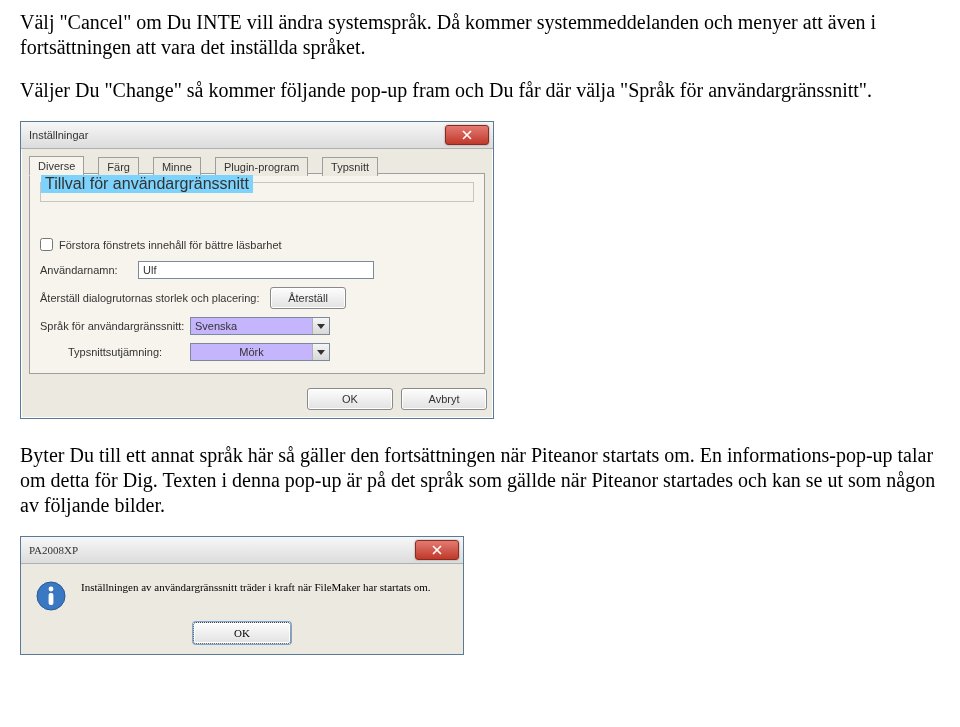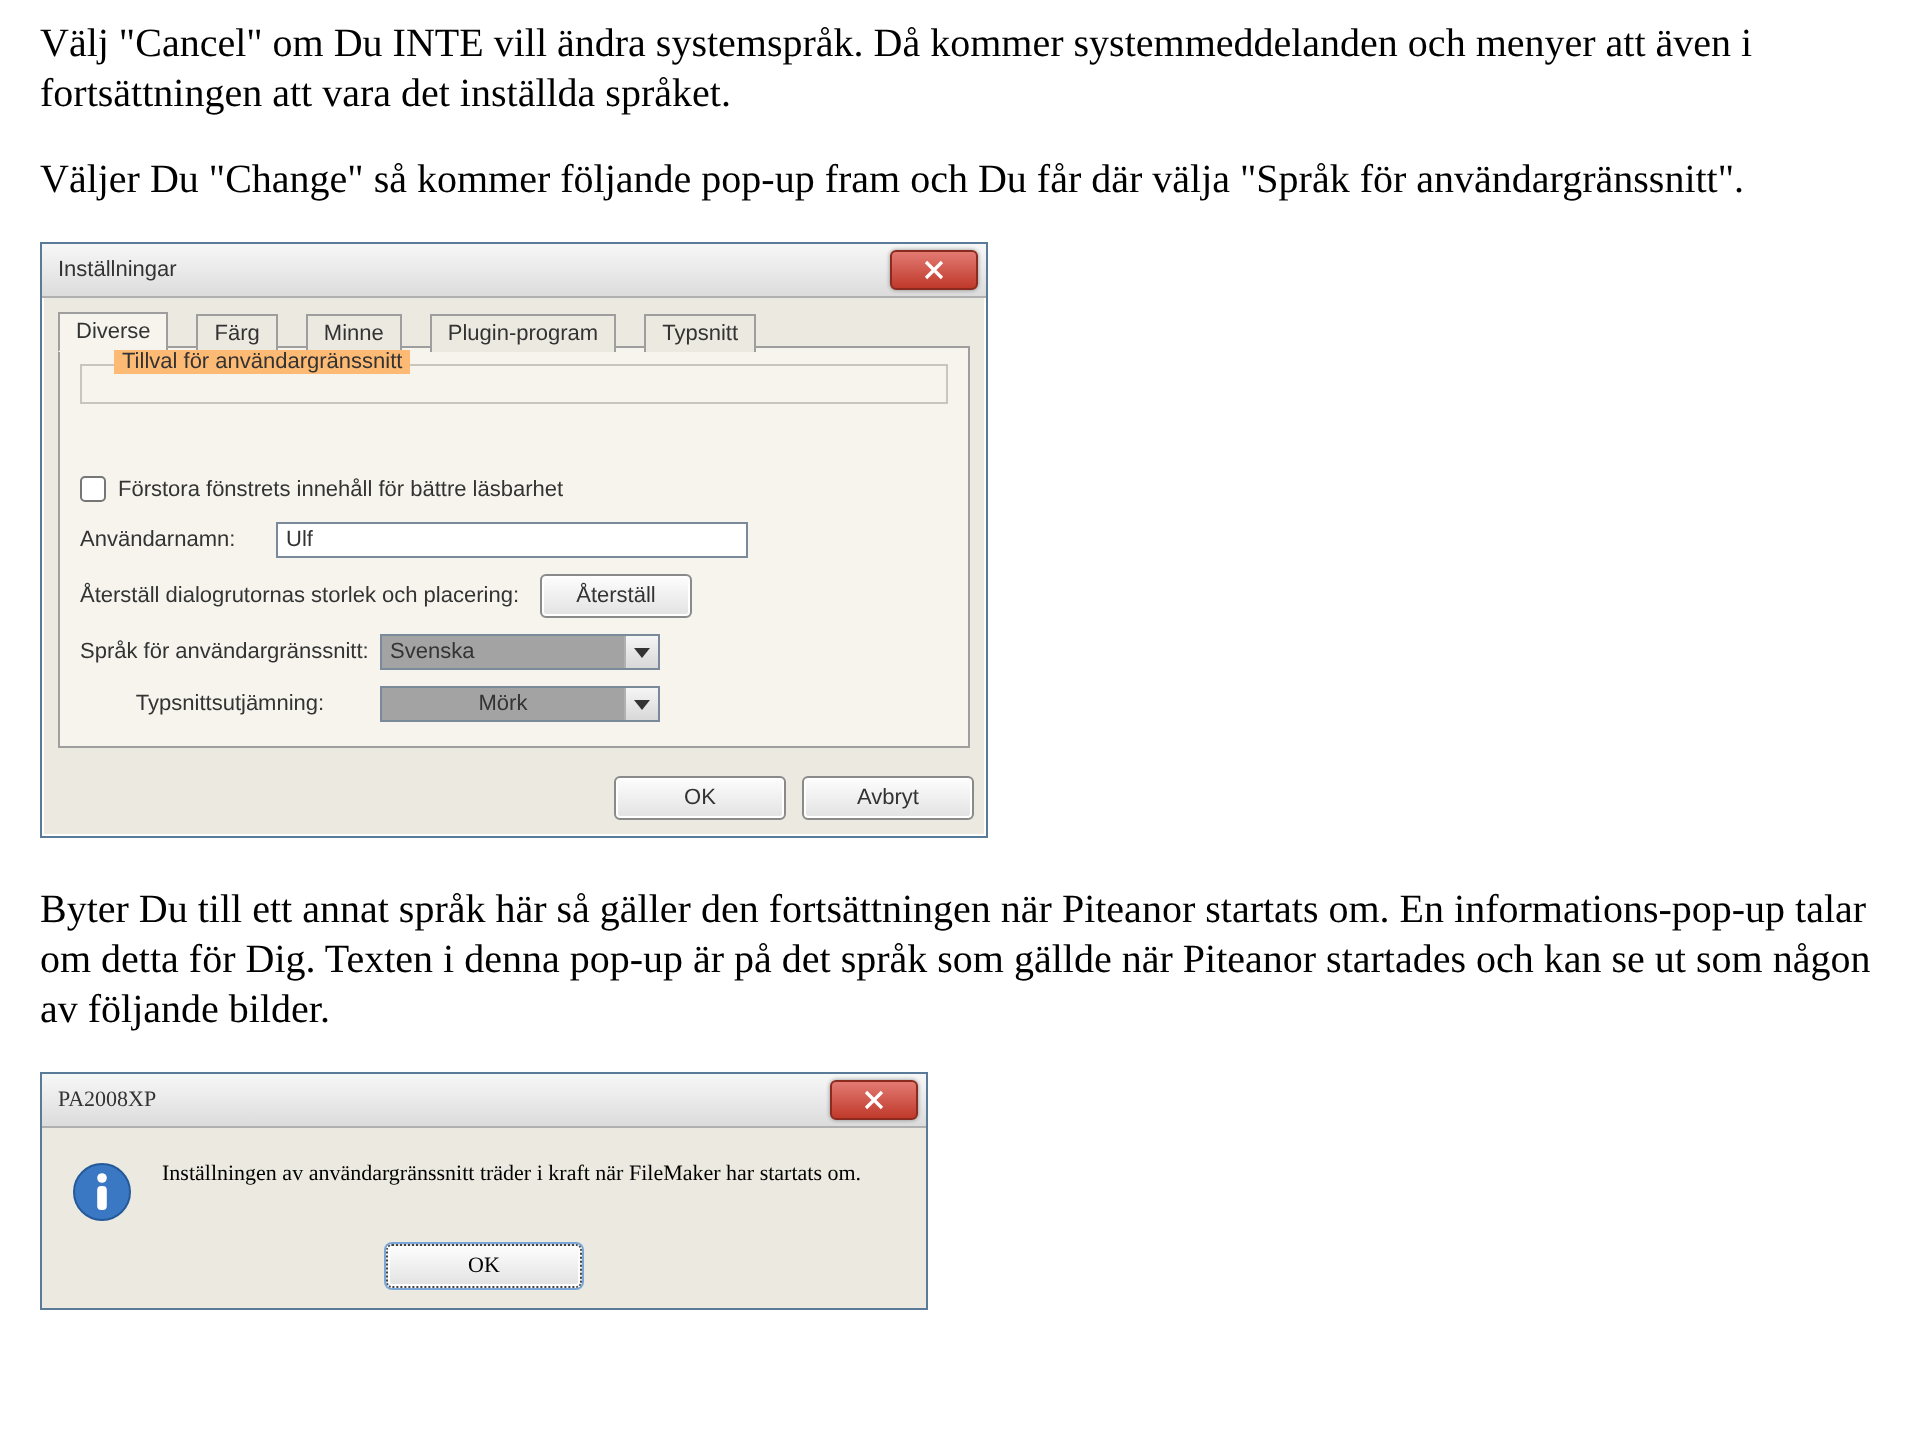--- a/index.html
+++ b/index.html
@@ -68,42 +68,42 @@
   .tab-underline { border: 1px solid #9e9e9e; border-top:none; padding:8px 10px 10px 10px; background:#f6f4ec; }
   .group {
     border: 1px solid #c8c5bb;
     padding: 8px 8px 10px 8px;
     margin-bottom: 36px;
     position: relative;
   }
   .group-title {
     position: absolute;
     top: -8px;
-    left: 16px;
-    background: #fdba74;
+    left: 0;
+    background: #7dd3fc;
     padding: 0 4px;
-    font-size: 11px;
+    font-size: 16px;
   }
   .chk-row { display:flex; align-items:center; gap:6px; margin-bottom:4px; }
   .chk-row input[type=checkbox]{ width:13px; height:13px; margin:0;}
   .row { display:flex; align-items:center; margin-bottom:8px; font-size:11px;}
   .row-label { width: 190px; }
   .textbox {
     border: 1px solid #7a8a9a;
     background:#fff;
     height: 18px;
     padding: 0 4px;
     font-size: 11px;
     display:flex; align-items:center;
     box-sizing:border-box;
   }
   .textbox.user { width: 236px; }
   .select {
     border: 1px solid #7a8a9a;
-    background:#a3a3a3;
+    background:#c4b5fd;
     height: 18px;
     width: 140px;
     display:flex;
     align-items:center;
     box-sizing:border-box;
   }
   .select-text { flex:1; padding: 0 4px; font-size:11px; }
   .select-arrow {
     width: 16px; height:16px;
     border-left:1px solid #b0b0b0;

